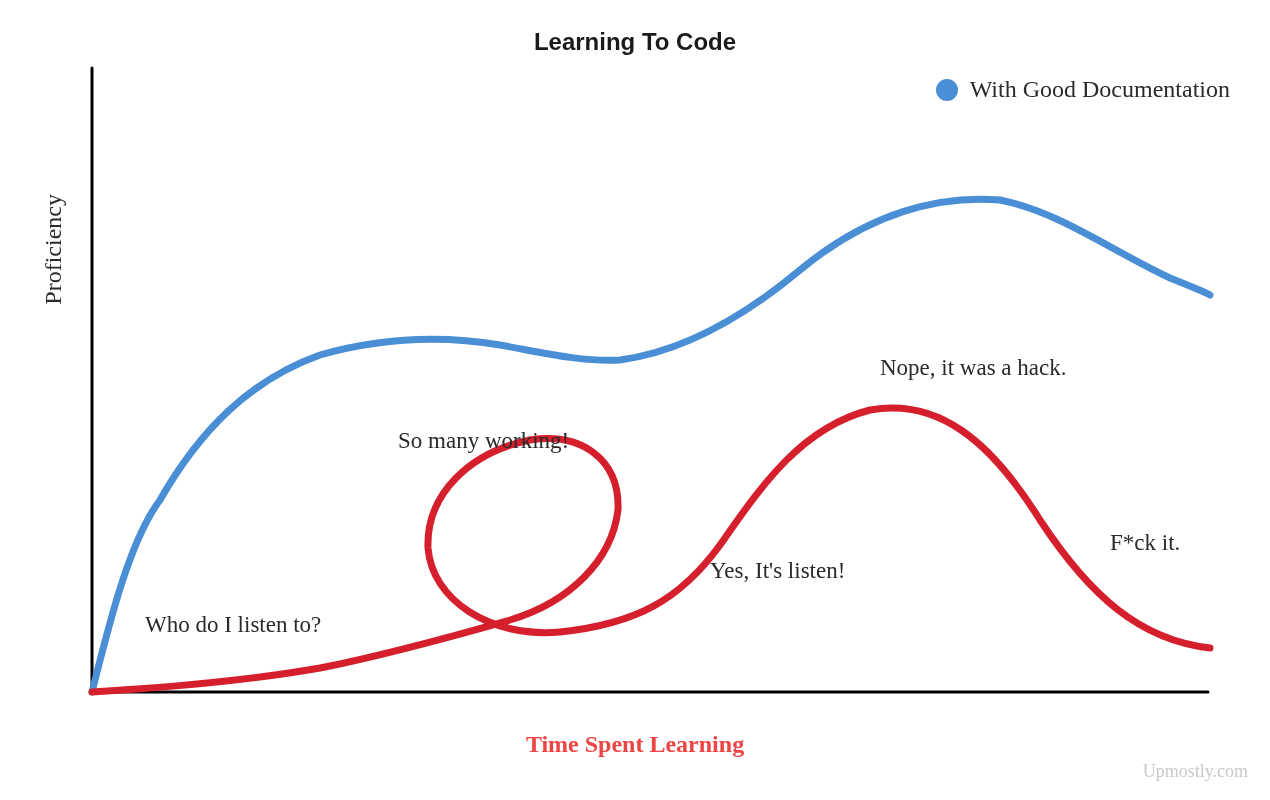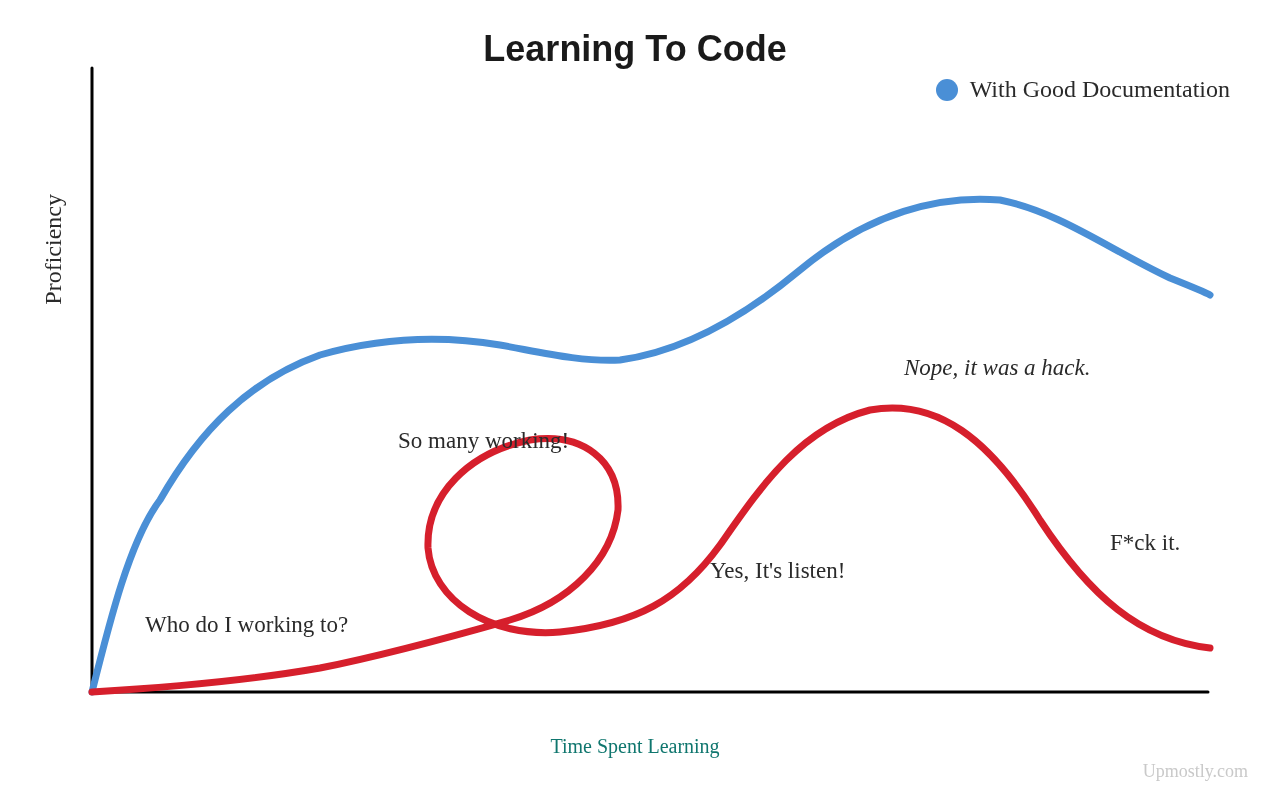--- a/index.html
+++ b/index.html
@@ -11,39 +11,40 @@
       position: relative;
       overflow: hidden;
     }
     .chart-title {
       position: absolute;
       top: 28px;
       left: 50%;
       transform: translateX(-50%);
       font-family: -apple-system, Helvetica, Arial, sans-serif;
       font-weight: 700;
-      font-size: 36px;
+      font-size: 24px;
       color: #1a1a1a;
     }
     .ylabel {
       position: absolute;
       left: 40px;
       top: 360px;
       transform: rotate(-90deg) translateX(50%);
       transform-origin: left top;
       font-size: 24px;
       color: #2a2a2a;
     }
     .xlabel {
       position: absolute;
       left: 50%;
       bottom: 42px;
       transform: translateX(-50%);
-      font-size: 20px;
-      color: #0f766e;
+      font-size: 24px;
+      color: #ef4444;
+      font-weight: bold;
     }
     .attribution {
       position: absolute;
       right: 22px;
       bottom: 18px;
       font-family: Liberation Serif, serif;
       font-size: 18px;
       color: #c9c9c9;
     }
     .legend {
@@ -120,19 +121,19 @@
            C 570 602, 612 560, 618 510
            C 620 460, 582 432, 530 440
            C 470 452, 426 494, 428 548
            C 432 600, 490 638, 560 632
            C 636 624, 680 600, 720 545
            C 760 488, 800 428, 870 410
            C 938 398, 990 440, 1040 520
            C 1090 596, 1140 640, 1210 648" fill="none" stroke="#d61f2c" stroke-width="7" stroke-linecap="round"></path>
 </svg>
 
-<div class="annot" style="left:145px; top:612px;">Who do I working to?</div>
+<div class="annot" style="left:145px; top:612px;">Who do I listen to?</div>
 <div class="annot" style="left:398px; top:428px;">So many working!</div>
 <div class="annot" style="left:710px; top:558px;">Yes, It's listen!</div>
-<div class="annot" style="left:904px; top:355px;font-style:italic;">Nope, it was a hack.</div>
+<div class="annot" style="left:880px; top:355px;">Nope, it was a hack.</div>
 <div class="annot" style="left:1110px; top:530px;">F*ck it.</div>
 
 <div class="attribution">Upmostly.com</div>
 
 </body></html>

